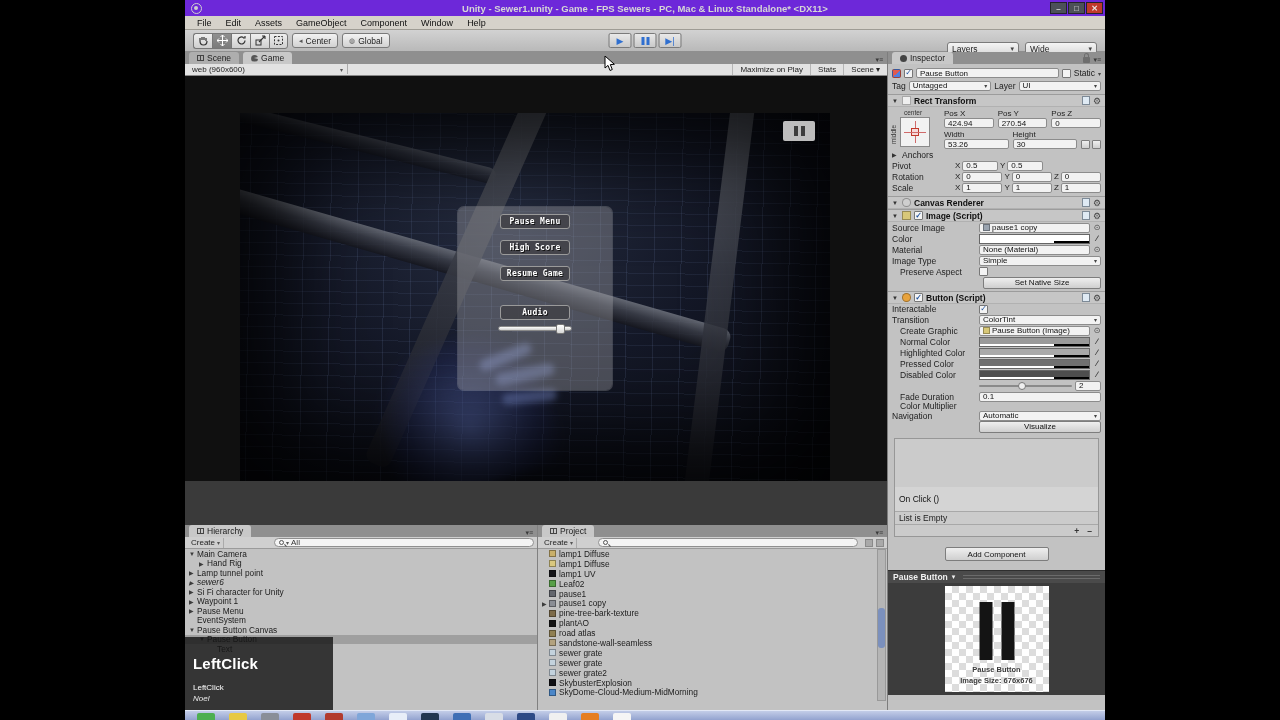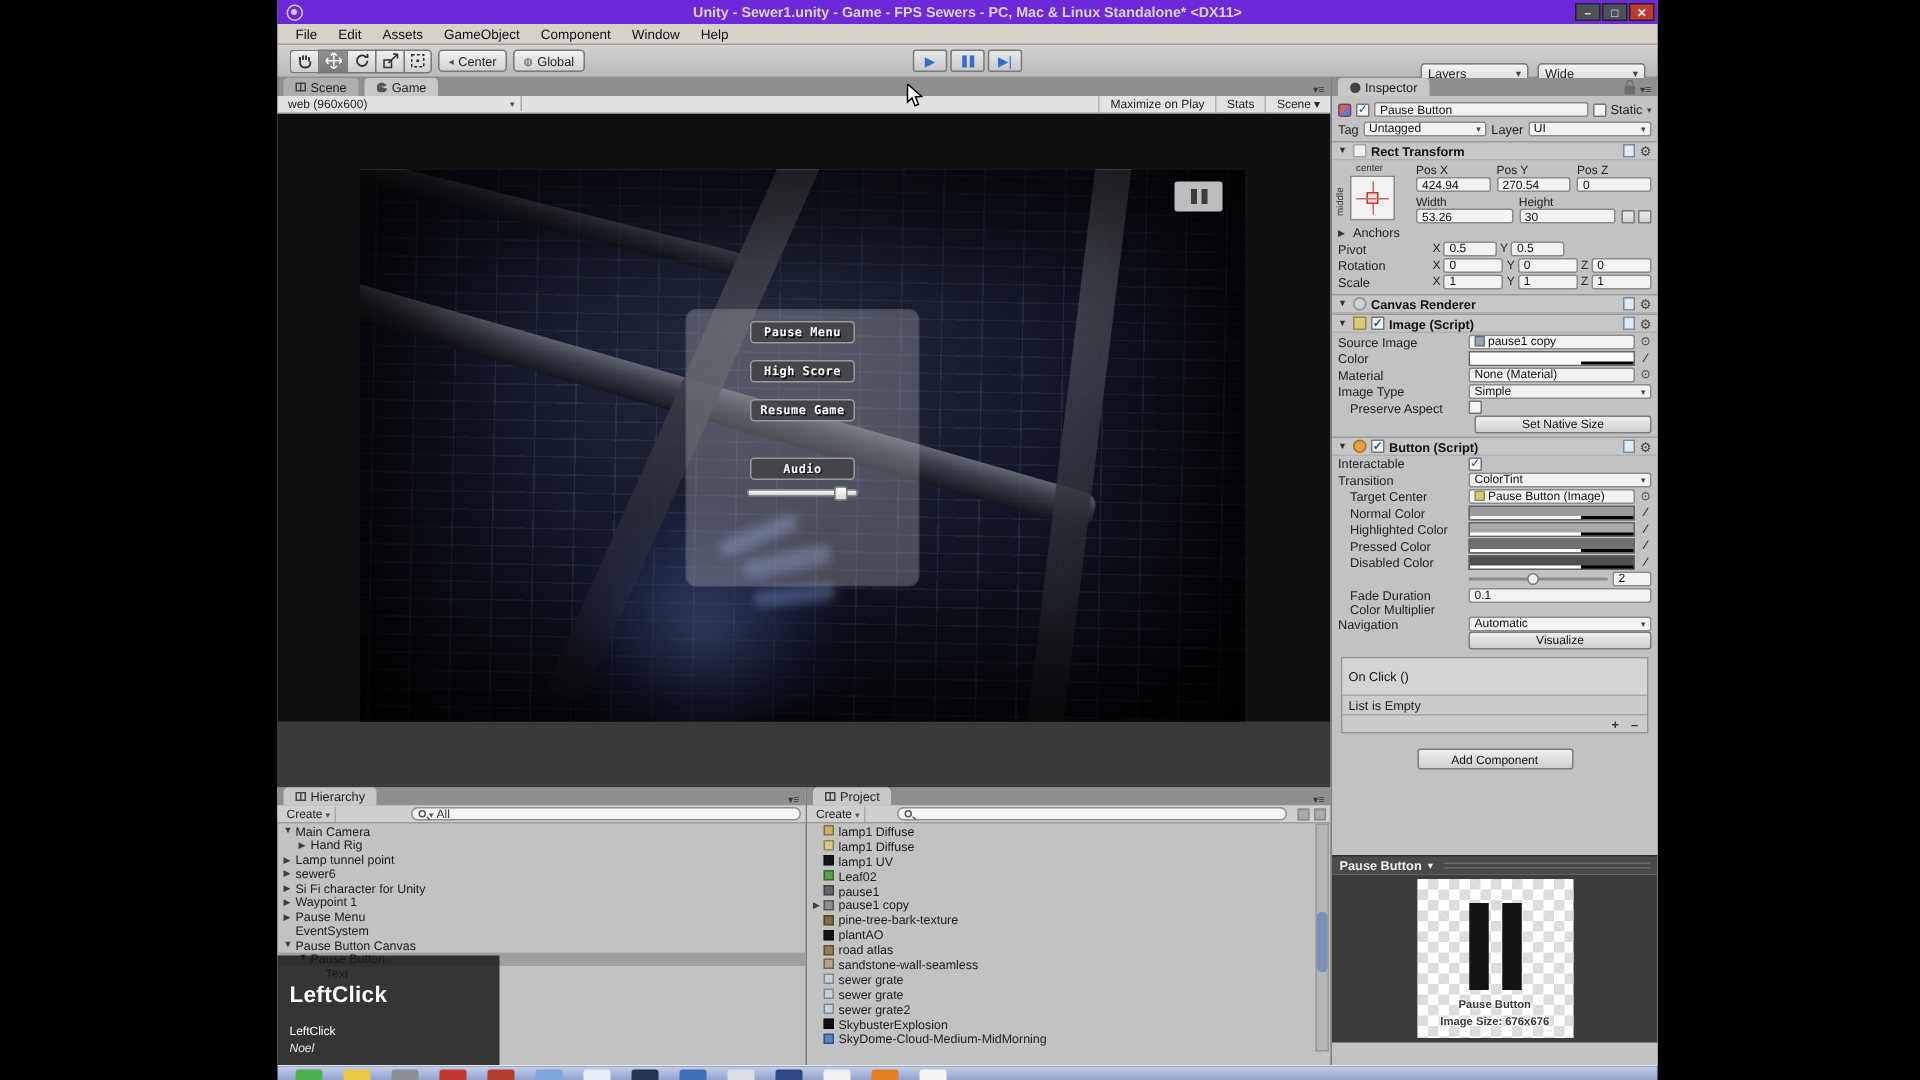--- a/index.html
+++ b/index.html
@@ -156,21 +156,21 @@
   .rt-cl{font-size:8px;color:#222;height:9px;}
   .tinybtn{width:9px;height:9px;background:linear-gradient(#efefef,#cfcfcf);border:1px solid #7d7d7d;border-radius:1px;flex:0 0 auto;}
   .xyz{display:flex;align-items:center;gap:2px;flex:1;min-width:0;}
   .xyz .ax{font-size:8px;color:#222;flex:0 0 auto;}
   .btnwide{height:12px;background:linear-gradient(#efefef,#cfcfcf);border:1px solid #7d7d7d;border-radius:2px;
            display:flex;align-items:center;justify-content:center;font-size:8px;color:#111;}
   .slider{flex:1;position:relative;height:10px;display:flex;align-items:center;}
   .slider .track{width:100%;height:2px;background:#8a8a8a;border-radius:1px;}
   .slider .knob{position:absolute;left:42%;top:1px;width:8px;height:8px;border-radius:50%;background:#efefef;border:1px solid #777;}
   .clickbox{margin:6px 6px 0 6px;border:1px solid #979797;background:#cbcbcb;}
-  .clickbox .cb-hd{height:12px;display:flex;align-items:center;padding:12px 4px;background:#d4d4d4;border-bottom:1px solid #a8a8a8;color:#111;}
+  .clickbox .cb-hd{height:12px;display:flex;align-items:center;padding:12px 4px;background:#d4d4d4;border-bottom:1px solid #a8a8a8;color:#111;margin-top:48px;}
   .clickbox .cb-body{height:13px;display:flex;align-items:center;padding:0 4px;color:#222;border-bottom:1px solid #a8a8a8;}
   .clickbox .cb-ft{height:11px;display:flex;align-items:center;justify-content:flex-end;gap:8px;padding:0 6px;color:#333;font-weight:bold;}
   .addcomp{margin:10px auto 0 auto;width:104px;height:14px;}
 
   .preview{position:absolute;left:0;bottom:0;width:100%;height:140px;background:#c2c2c2;}
   .pv-hd{height:13px;background:#4a4a4a;border-top:1px solid #2e2e2e;display:flex;align-items:center;gap:4px;
          padding:0 5px;color:#f0f0f0;font-size:8.5px;font-weight:bold;}
   .pv-hd .grip{flex:1;height:4px;border-top:1px solid #6b6b6b;border-bottom:1px solid #6b6b6b;margin-left:4px;}
   .pv-body{position:absolute;left:0;top:13px;right:0;height:112px;background:#3c3c3c;display:flex;align-items:center;justify-content:center;}
   .pv-img{width:104px;height:106px;position:relative;background-color:#fff;
@@ -378,21 +378,21 @@
                 <span>Main Camera</span>
               </div>
               <div class="listrow" style="padding-left: 14px;">
                 <span class="arrow">▶</span>
                 <span>Hand Rig</span>
               </div>
               <div class="listrow" style="padding-left: 4px;">
                 <span class="arrow">▶</span>
                 <span>Lamp tunnel point</span>
               </div>
-              <div class="listrow" style="padding-left: 4px;">
+              <div class="listrow" style="padding-left: 4px; font-style: italic;">
                 <span class="arrow">▶</span>
                 <span>sewer6</span>
               </div>
               <div class="listrow" style="padding-left: 4px;">
                 <span class="arrow">▶</span>
                 <span>Si Fi character for Unity</span>
               </div>
               <div class="listrow" style="padding-left: 4px;">
                 <span class="arrow">▶</span>
                 <span>Waypoint 1</span>
@@ -744,21 +744,21 @@
             <span class="cbx">✓</span>
           </div>
         <div class="irow">
             <span class="ilabel">Transition</span>
             <span class="ifield">
               <span>ColorTint</span>
               <span class="caret">▾</span>
             </span>
           </div>
         <div class="irow">
-            <span class="ilabel" style="padding-left:8px;">Target Center</span>
+            <span class="ilabel" style="padding-left:8px;">Create Graphic</span>
             <span class="ifield">
               <span class="cicon" style="width:7px;height:7px;background:#d8c878;margin-right:2px;"></span>
               <span>Pause Button (Image)</span>
             </span>
             <span class="picker">⊙</span>
           </div>
         <div id="btn-colors">
             <div class="irow">
               <span class="ilabel" style="padding-left: 8px;">Normal Color</span>
               <span class="swatch" style="background: rgb(154, 154, 154);">

